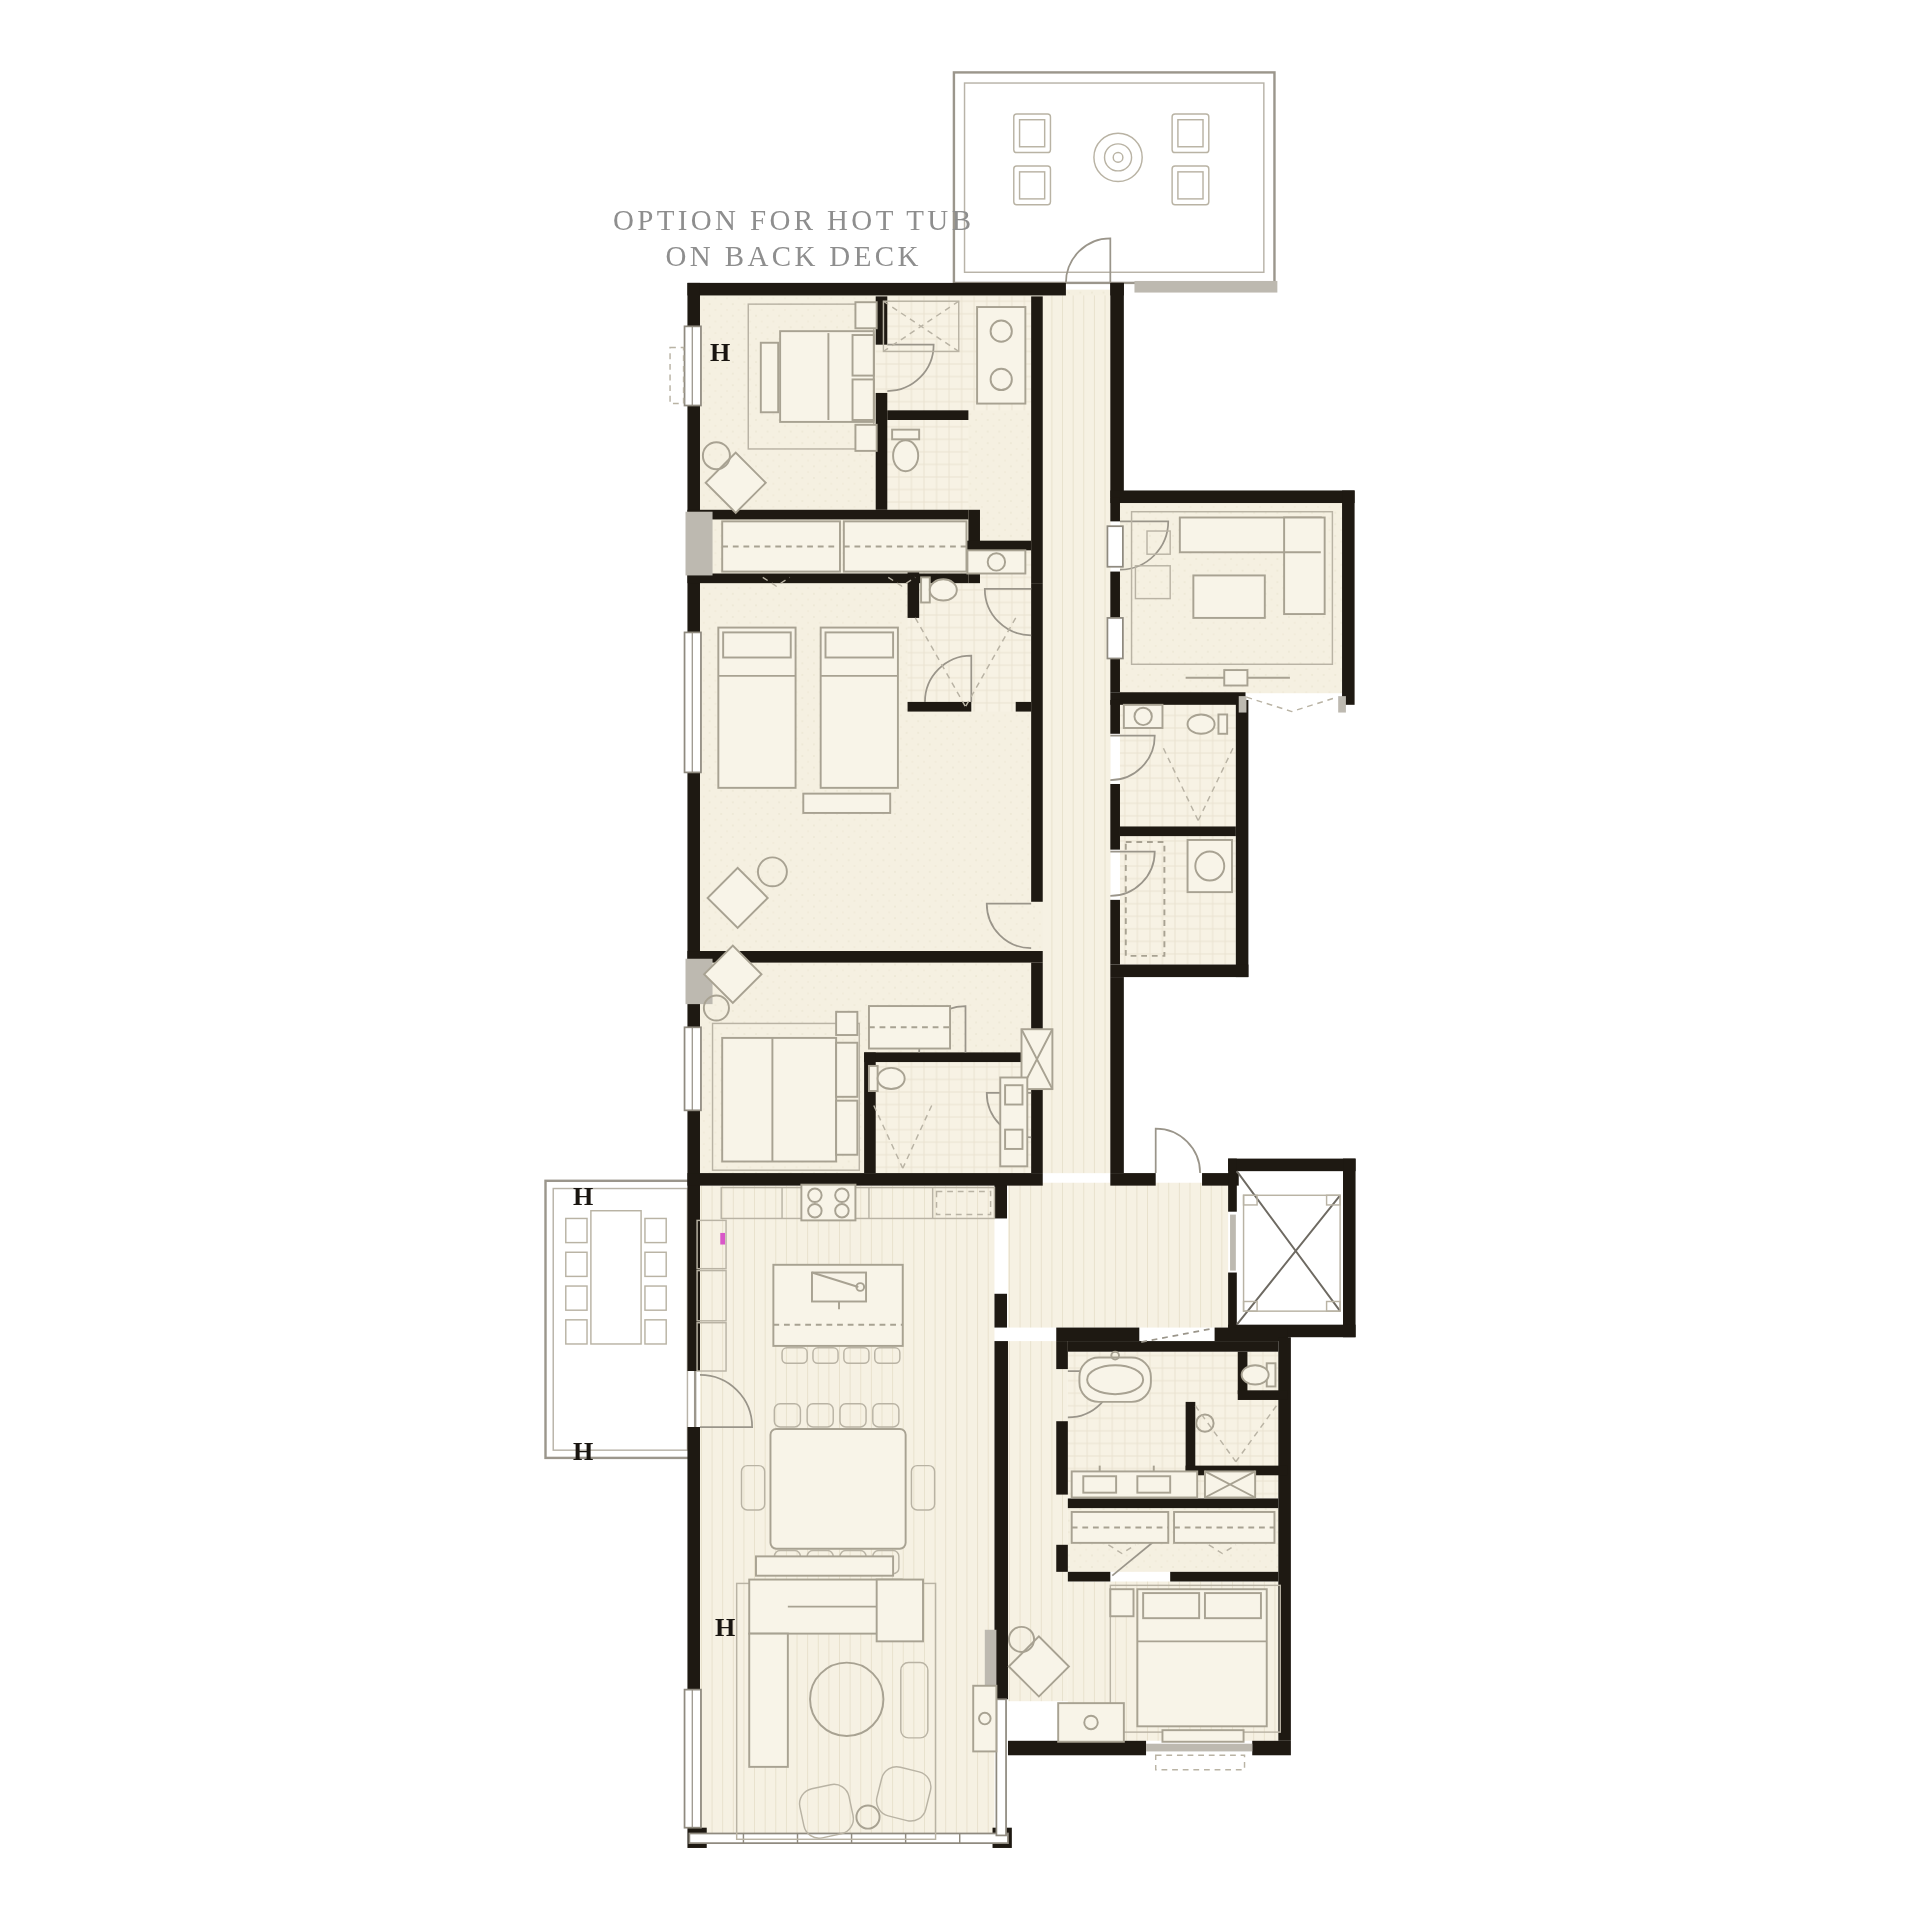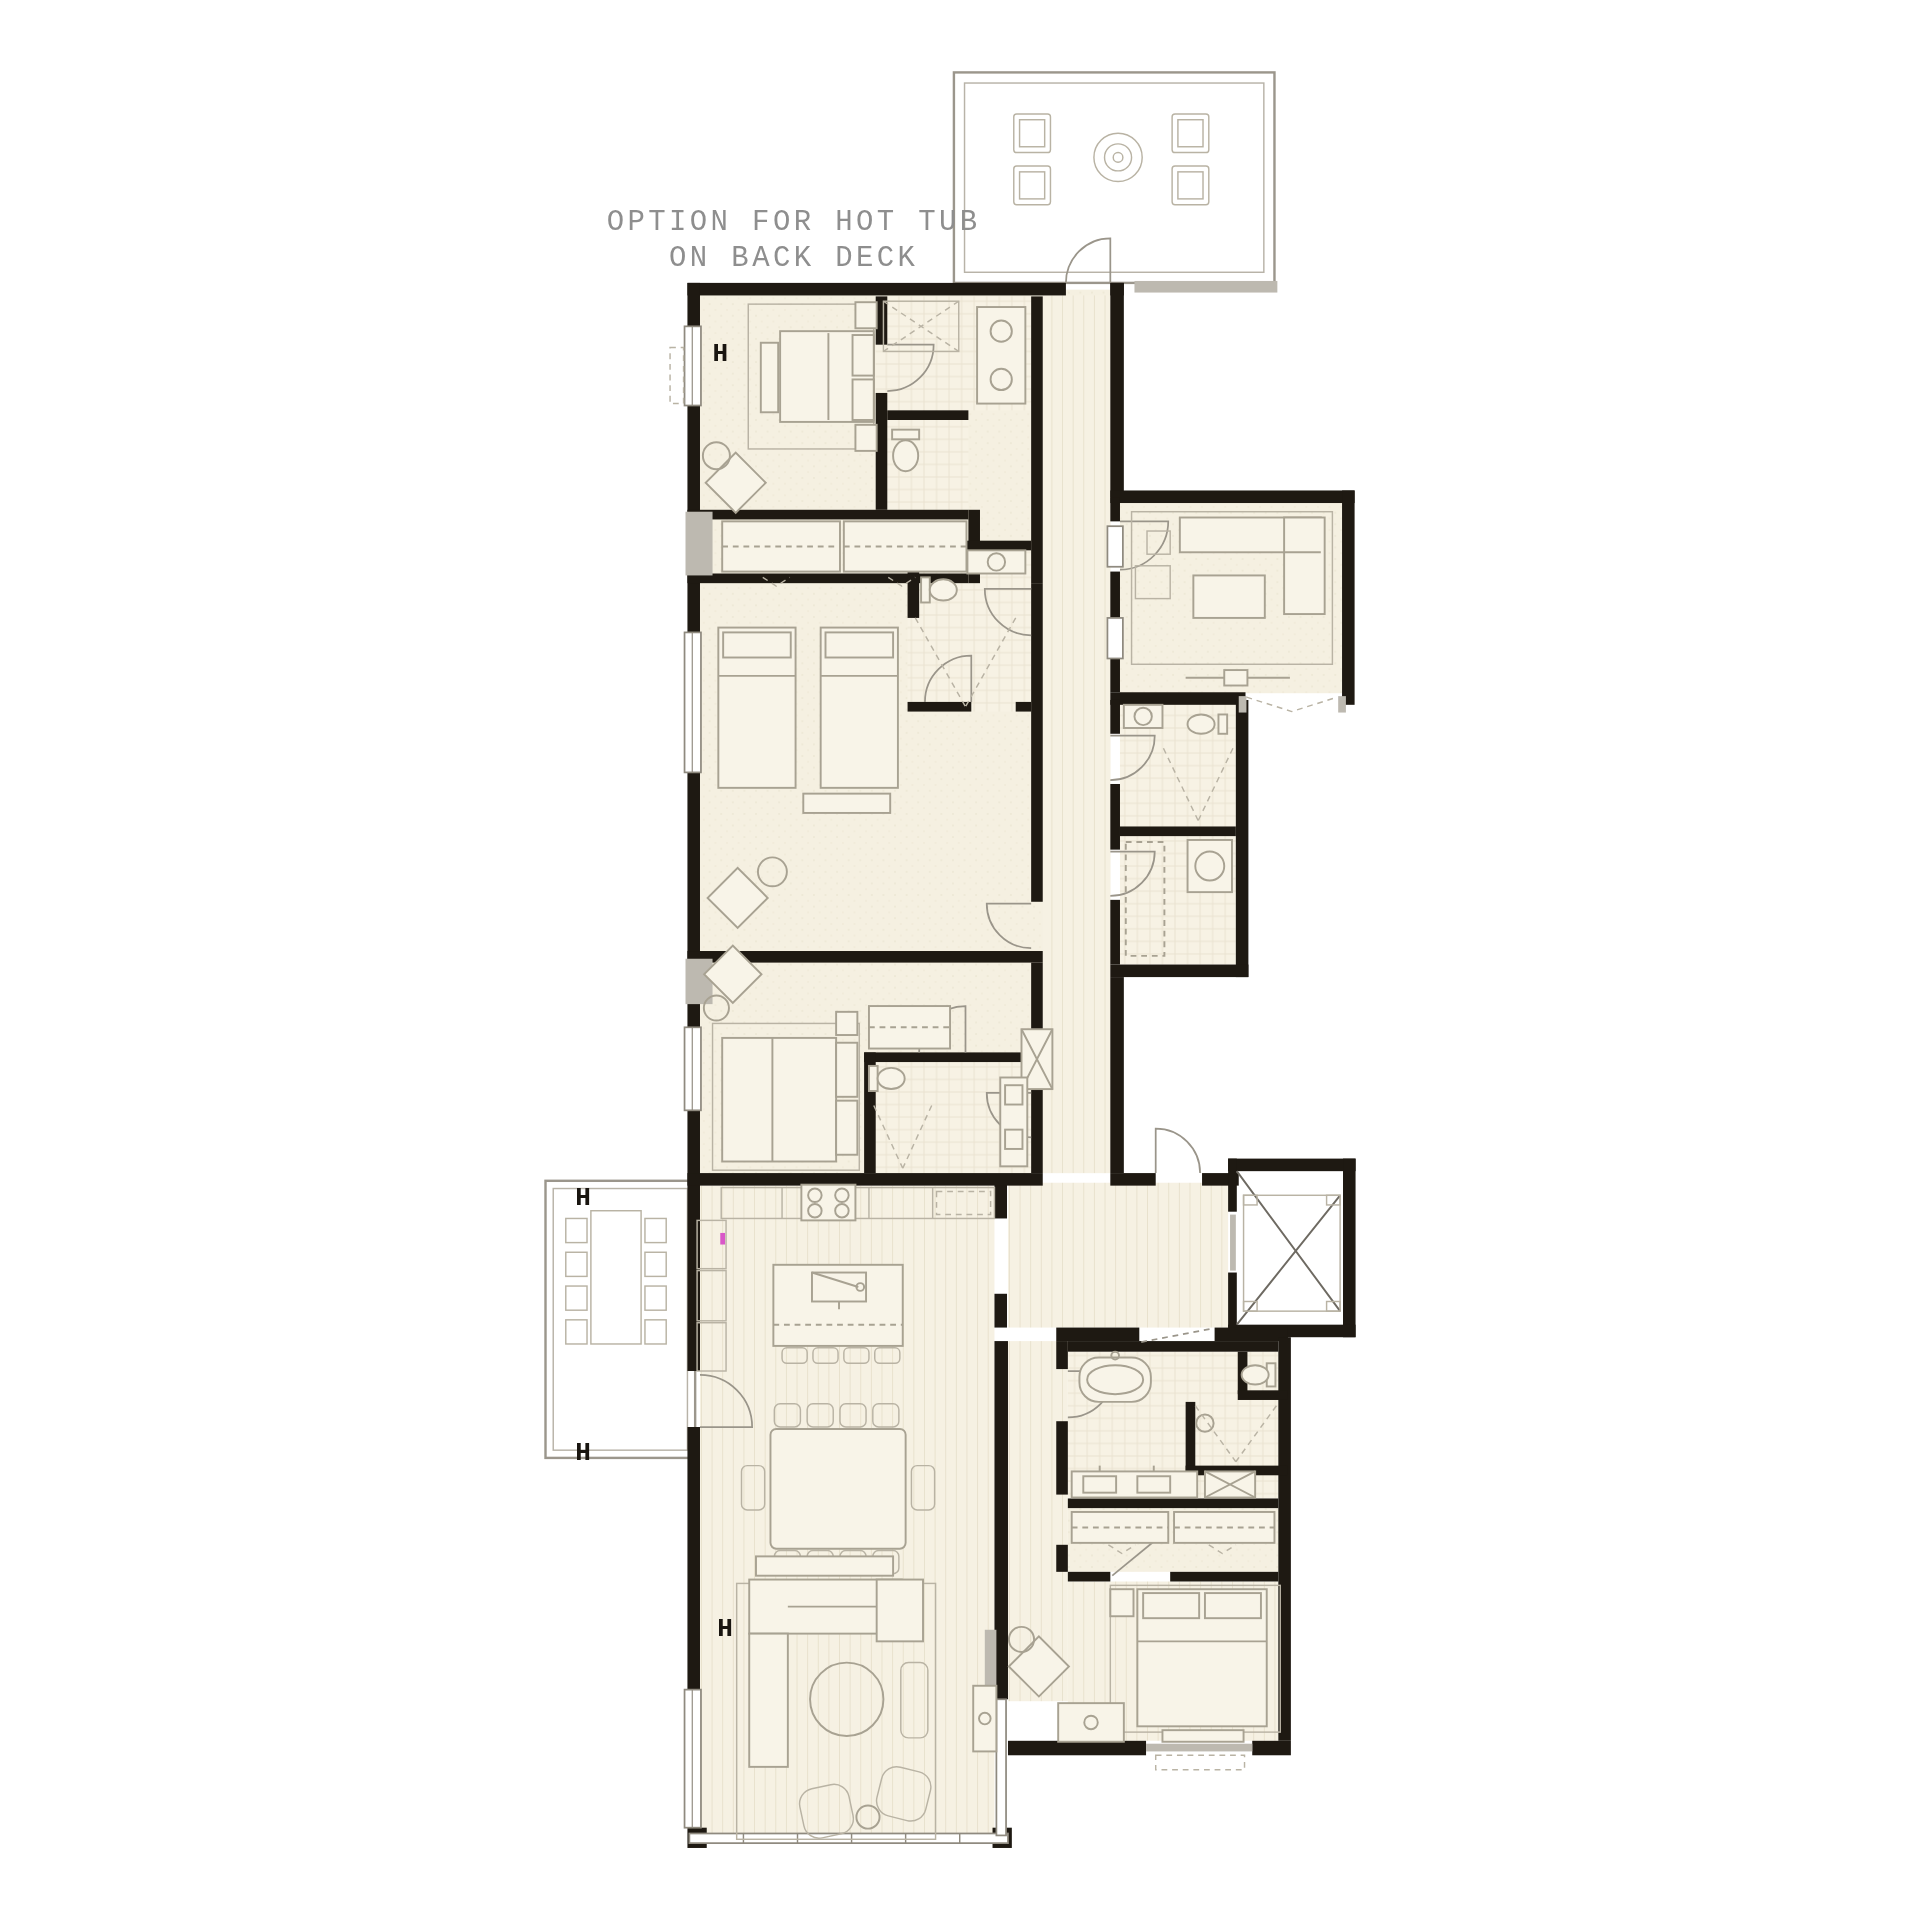--- a/index.html
+++ b/index.html
@@ -1,16 +1,16 @@
 <!DOCTYPE html>
 <html><head>
 <meta charset="utf-8">
 <style>
   html,body{margin:0;padding:0;background:#ffffff;}
-  .page{width:1931px;height:1931px;position:relative;background:#ffffff;font-family:Liberation Mono, monospace;}
+  .page{width:1931px;height:1931px;position:relative;background:#ffffff;font-family:Liberation Serif, serif;}
   svg{display:block;}
   .w{fill:#1e1912;}
   .g{fill:#bdb9b0;}
   .deckline{fill:#ffffff;stroke:#9b968c;stroke-width:2.5;}
   .deckinner{fill:none;stroke:#b8b3a8;stroke-width:1.5;}
   .fo{fill:#f8f4e8;stroke:#a8a292;stroke-width:2;}
   .fl{fill:none;stroke:#a8a292;stroke-width:2;}
   .ft{fill:none;stroke:#b9b3a4;stroke-width:1.5;}
   .dash{stroke-dasharray:6 5;}
   .door{fill:none;stroke:#9a958a;stroke-width:1.8;}

